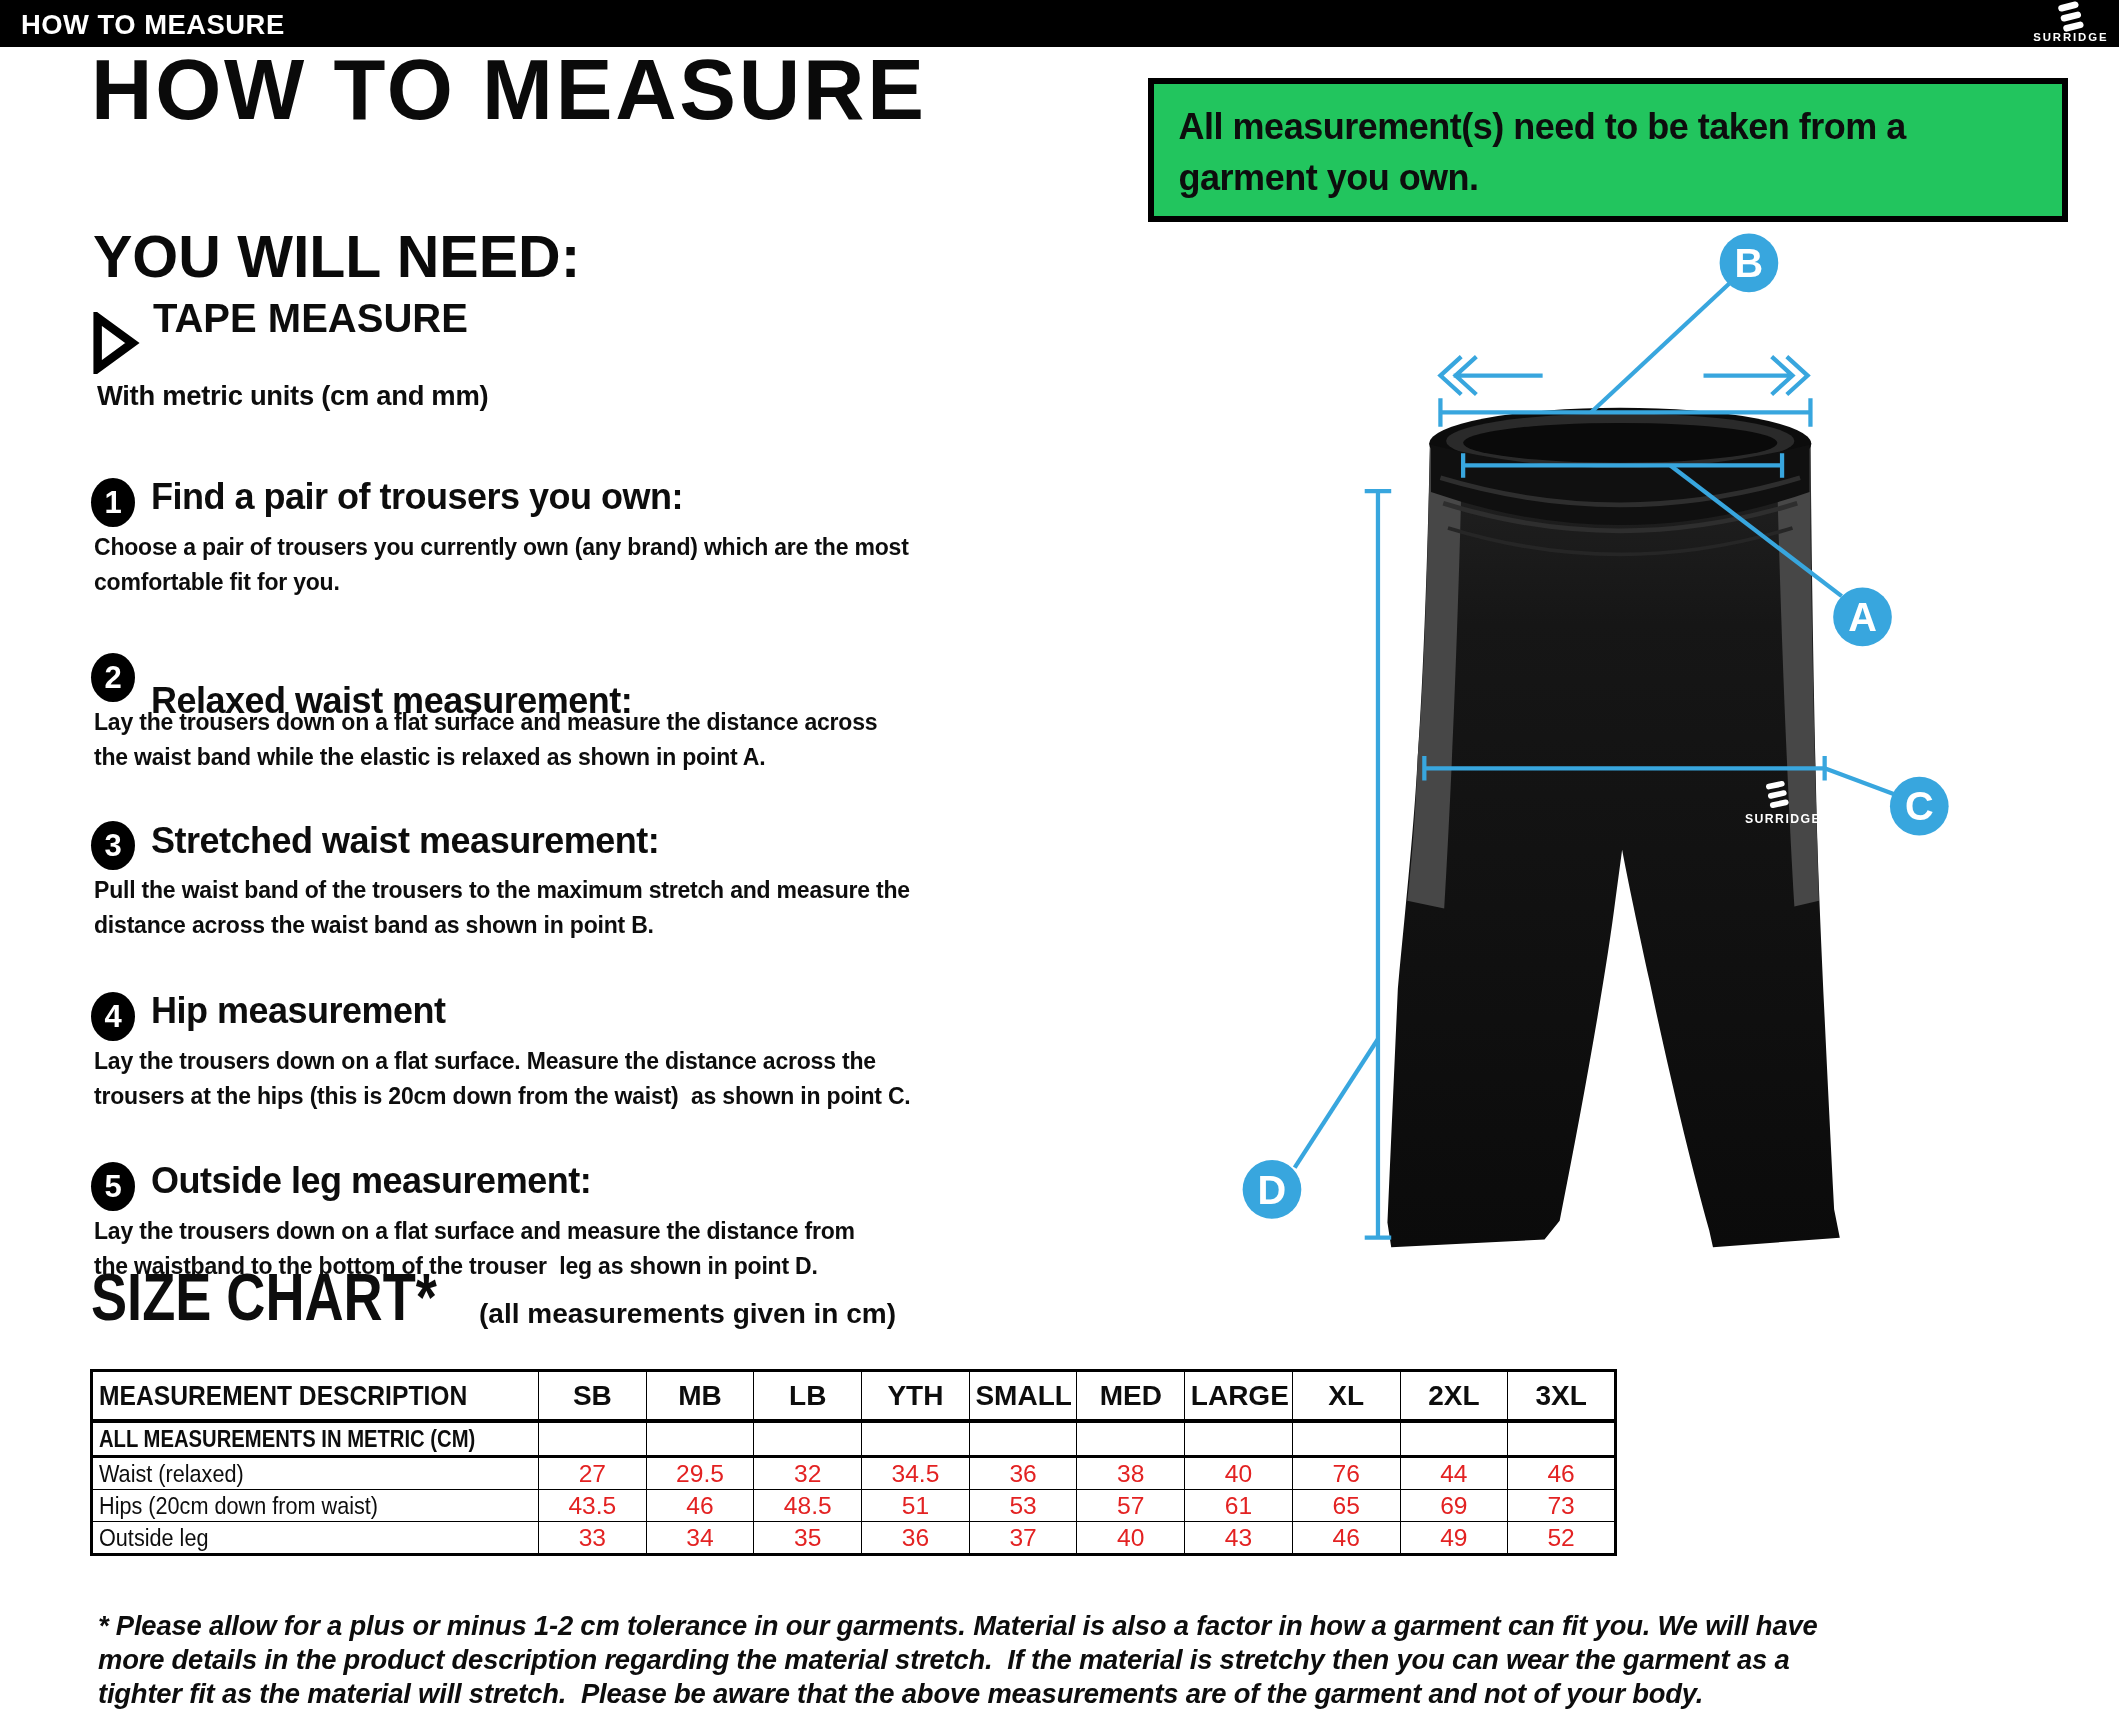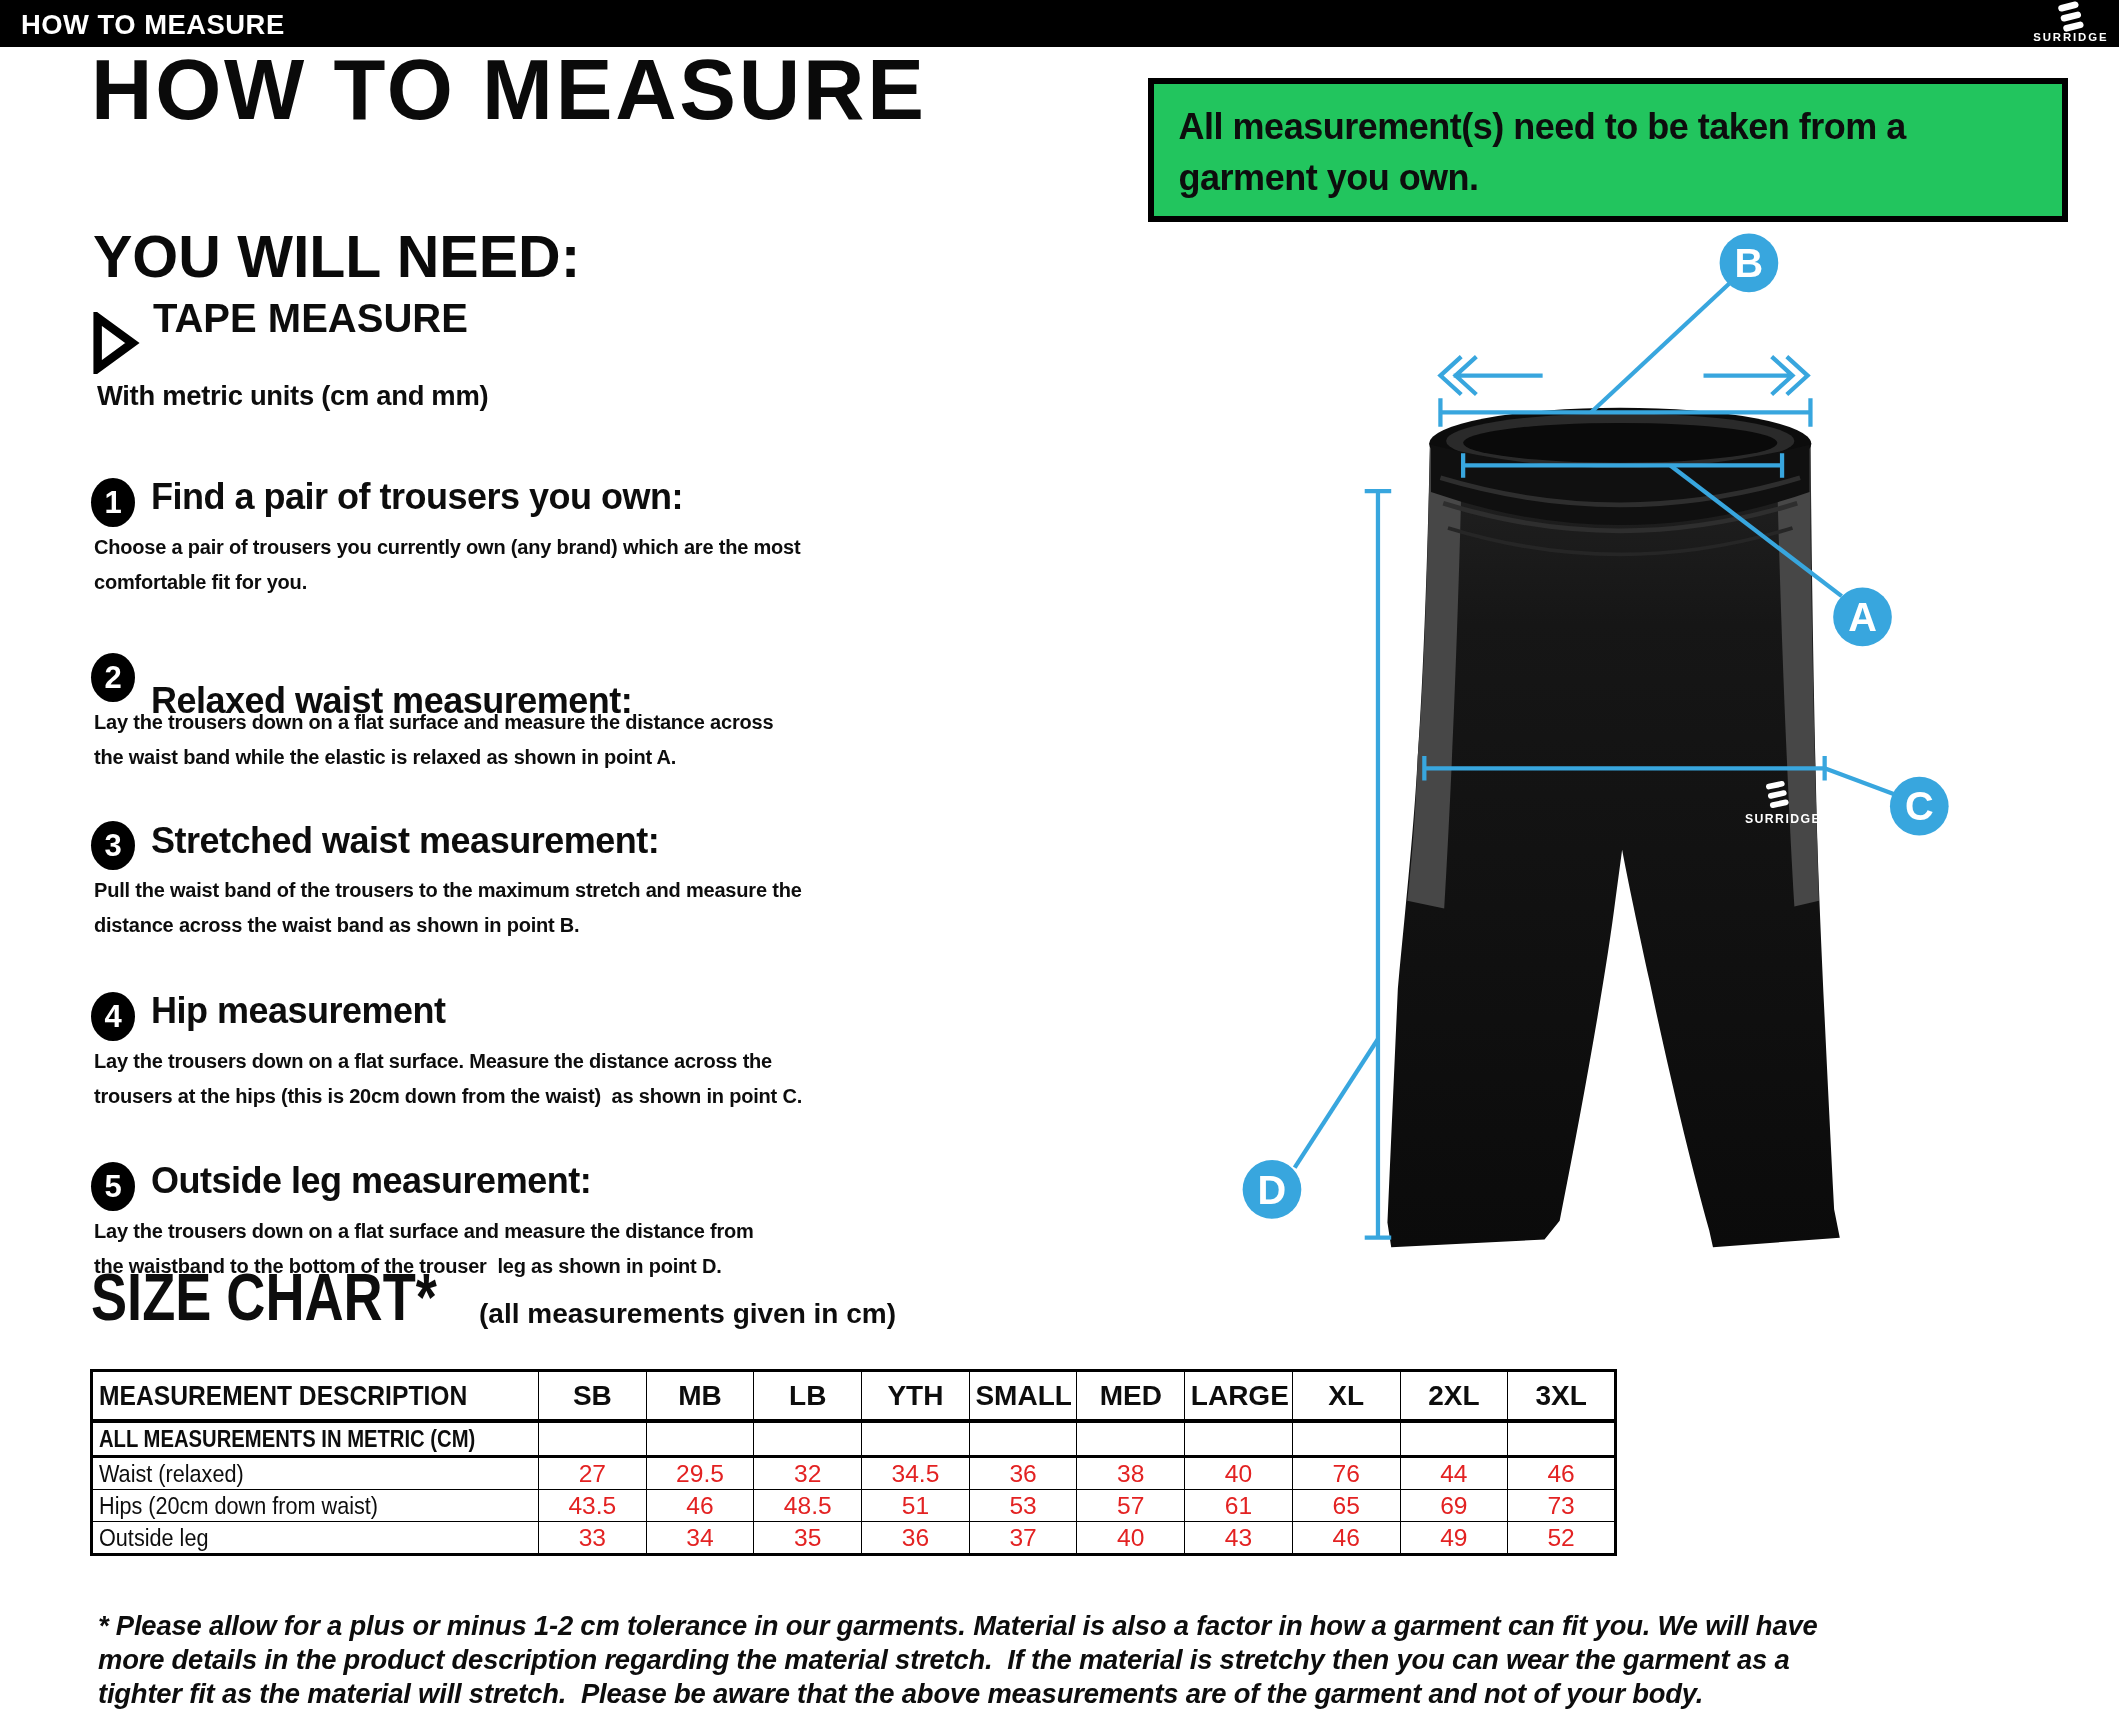--- a/index.html
+++ b/index.html
@@ -28,21 +28,21 @@
   .tape-sub{left:97px;top:380px;font-size:27.4px;font-weight:700;letter-spacing:-0.3px;}
 
   
   .notebox{left:1148px;top:78px;width:920px;height:144px;border:6.6px solid #000;box-sizing:border-box;
            padding:17px 24.6px 0 24.6px;font-size:36px;font-weight:700;line-height:51px;letter-spacing:-0.5px;background:#22c55e;}
 
   
   .step-circle{width:44px;height:49px;border-radius:50%;background:#000;color:#fff;
                display:flex;align-items:center;justify-content:center;font-size:31px;font-weight:700;left:91px;}
   .step-title{left:151px;font-size:36px;font-weight:700;letter-spacing:-0.5px;}
-  .step-body{left:94px;font-size:20px;font-weight:700;line-height:35px;letter-spacing:-0.2px;white-space:pre-wrap;}
+  .step-body{left:94px;font-size:23px;font-weight:700;line-height:35px;letter-spacing:-0.2px;white-space:pre-wrap;}
 
   
   .sc-title{left:91px;top:1264px;font-size:66px;font-weight:700;transform:scaleX(.82);transform-origin:0 50%;line-height:1;}
   .sc-sub{left:479px;top:1298px;font-size:28px;font-weight:700;}
 
   table.size{left:90px;top:1369px;position:absolute;border-collapse:collapse;table-layout:fixed;
              width:1527px;border:3.8px solid #000;background:#fff;}
   table.size th, table.size td{border:1.9px solid #000;padding:0 5.7px;overflow:hidden;white-space:nowrap;}
   tr.hdr th{height:47px;font-size:28px;font-weight:700;text-align:center;border-bottom:4.7px solid #000;}
   tr.hdr th.desc{text-align:left;}

